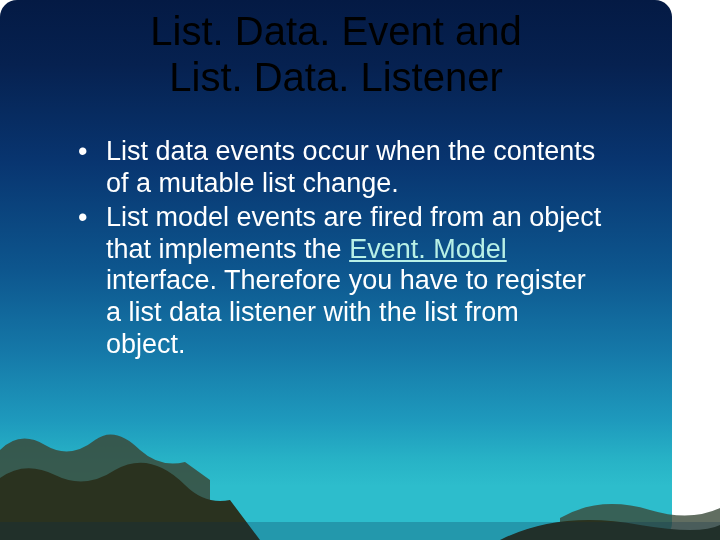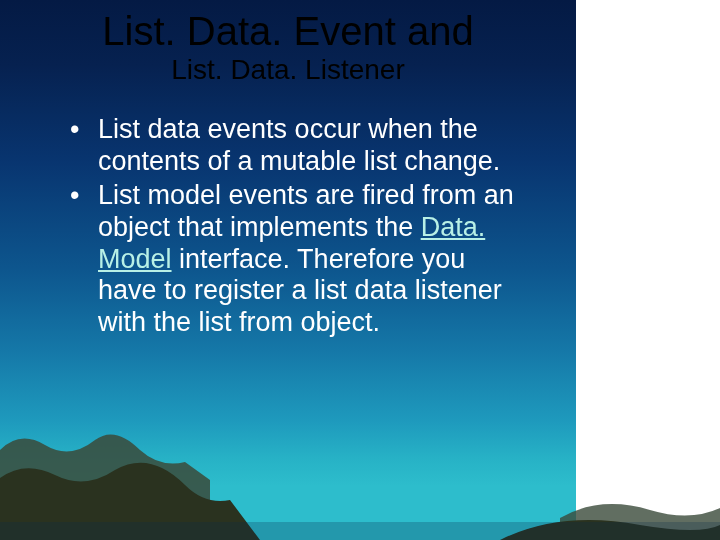--- a/index.html
+++ b/index.html
@@ -5,61 +5,62 @@
   html, body {
     margin: 0;
     padding: 0;
     width: 720px;
     height: 540px;
     overflow: hidden;
     font-family: Arial, Helvetica, sans-serif;
   }
   .slide {
     position: relative;
-    width: 576px;
+    width: 672px;
     height: 540px;
     background: linear-gradient(to bottom,
       #041a44 0%,
       #062150 12%,
       #083570 30%,
       #0d568e 50%,
       #1578a8 65%,
       #1e9abd 78%,
       #27b2c6 85%,
       #2dbdcc 90%,
       #2dbdcc 100%);
     box-sizing: border-box;
+    border-radius: 17px;
   }
   .title-block {
     text-align: center;
     padding-top: 8px;
     color: #000;
   }
   .title-line1 {
     font-size: 40px;
     font-weight: 400;
     line-height: 1.15;
     margin: 0;
     letter-spacing: 0px;
   }
   .title-line2 {
-    font-size: 28px;
+    font-size: 40px;
     font-weight: 400;
     line-height: 1.15;
     margin: 0;
   }
   .body {
     color: #ffffff;
     font-size: 27px;
     line-height: 1.18;
     padding: 20px 54px 0 54px;
   }
   ul.bullets {
     list-style: none;
-    margin: 8px;
+    margin: 16px;
     padding: 0;
   }
   ul.bullets > li {
     position: relative;
     padding-left: 36px;
     margin-bottom: 2px;
   }
   ul.bullets > li::before {
     content: "•";
     position: absolute;
@@ -92,21 +93,21 @@
     <div class="title-line1">List. Data. Event and</div>
     <div class="title-line2">List. Data. Listener</div>
   </div>
 
   <div class="body">
     <ul class="bullets">
       <li>
         <span>List data events occur when the contents of a mutable list change.</span>
       </li>
       <li>
-        <span>List model events are fired from an object that implements the </span><span class="link">Data. Model</span><span> interface. Therefore you have to register a list data listener with the list from object.</span>
+        <span>List model events are fired from an object that implements the </span><span class="link">Event. Model</span><span> interface. Therefore you have to register a list data listener with the list from object.</span>
       </li>
     </ul>
   </div>
 
   <svg class="land" viewBox="0 0 720 150" preserveAspectRatio="none">
 
     <path d="M0,95 L0,60 Q20,40 45,55 Q70,70 95,50 Q115,35 140,60 Q160,78 185,72 L210,90 L210,150 L0,150 Z" fill="#3a4a3a" opacity="0.85"></path>
 
     <path d="M0,150 L0,88 Q25,70 55,85 Q85,100 115,80 Q150,60 185,95 Q205,115 230,110 L260,150 Z" fill="#2a321f"></path>
 

